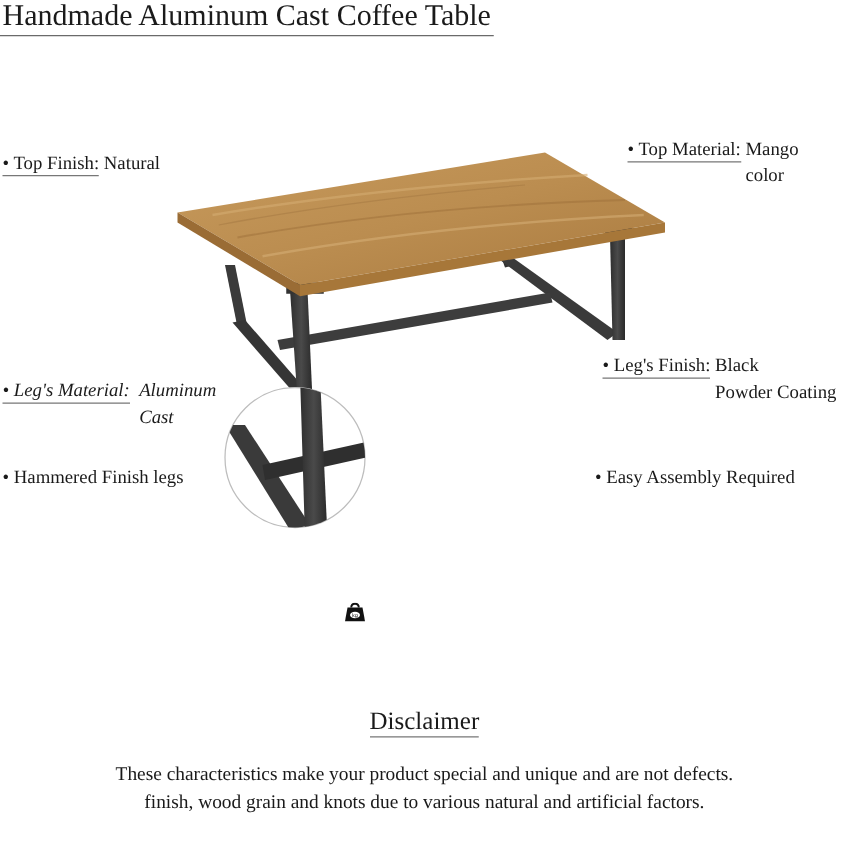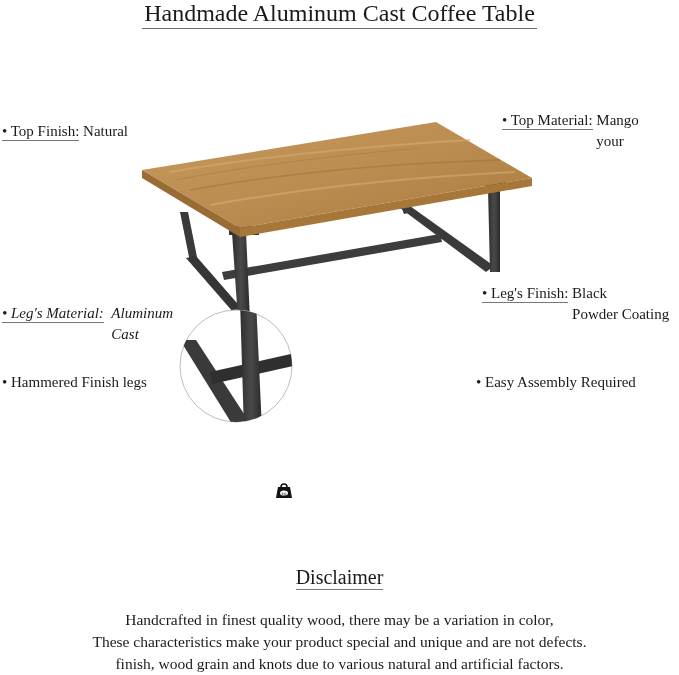--- a/index.html
+++ b/index.html
@@ -3,21 +3,21 @@
   <meta charset="utf-8">
   <style>
     html, body { margin: 0; padding: 0; background: #ffffff; }
     body {
       width: 679px; height: 675px; position: relative; overflow: hidden;
       font-family: "Liberation Serif", "DejaVu Serif", serif;
       color: #1a1a1a;
     }
     .title {
       position: absolute; left: 0; right: 0; top: 0;
-      text-align: center; font-size: 24px; line-height: 26px;
+      font-size: 24px; line-height: 26px;
     }
     .title span {
       display: inline-block; padding: 0 2px 2px;
       border-bottom: 1.5px solid #6a6a6a;
     }
     .feature {
       position: absolute; font-size: 15px; line-height: 21px; white-space: nowrap;
     }
     .feature .lbl {
       border-bottom: 1.5px solid #777; padding-bottom: 0;
@@ -97,21 +97,21 @@
 </svg>
 
 <div class="feature" style="left:2px; top:121px;">
   <span class="lbl"><span>•</span> <span>Top Finish:</span></span>
   <span class="val">Natural</span>
 </div>
 
 <div class="feature" style="left:502px; top:110px;">
   <span class="lbl"><span>•</span> <span>Top Material:</span></span>
   <span class="val">Mango
-your</span>
+color</span>
 </div>
 
 <div class="feature" style="left:2px; top:303px;font-style:italic;">
   <span class="lbl"><span>•</span> <span>Leg's Material:</span></span>&nbsp;
   <span class="val">Aluminum
 Cast</span>
 </div>
 
 <div class="feature" style="left:482px; top:283px;">
   <span class="lbl"><span>•</span> <span>Leg's Finish:</span></span>
@@ -132,16 +132,15 @@
     <path d="M6,4 Q6,1 9,1 Q12,1 12,4" stroke="#111" stroke-width="1.6" fill="none"></path>
     <polygon points="3,4 15,4 17,15 1,15" fill="#111"></polygon>
     <ellipse cx="9" cy="10" rx="4" ry="2.6" fill="#fff"></ellipse>
     <text x="9" y="11.5" font-size="4" text-anchor="middle" fill="#111" font-family="DejaVu Sans, sans-serif">kg</text>
   </svg>
 </div>
 
 <div class="disc-title"><span>Disclaimer</span></div>
 
 <div class="disc-text">
-  <div>Handcrafted in finest quality wood, there may be a variation in color,</div>
   <div>These characteristics make your product special and unique and are not defects.</div>
   <div>finish, wood grain and knots due to various natural and artificial factors.</div>
 </div>
 
 </body></html>

